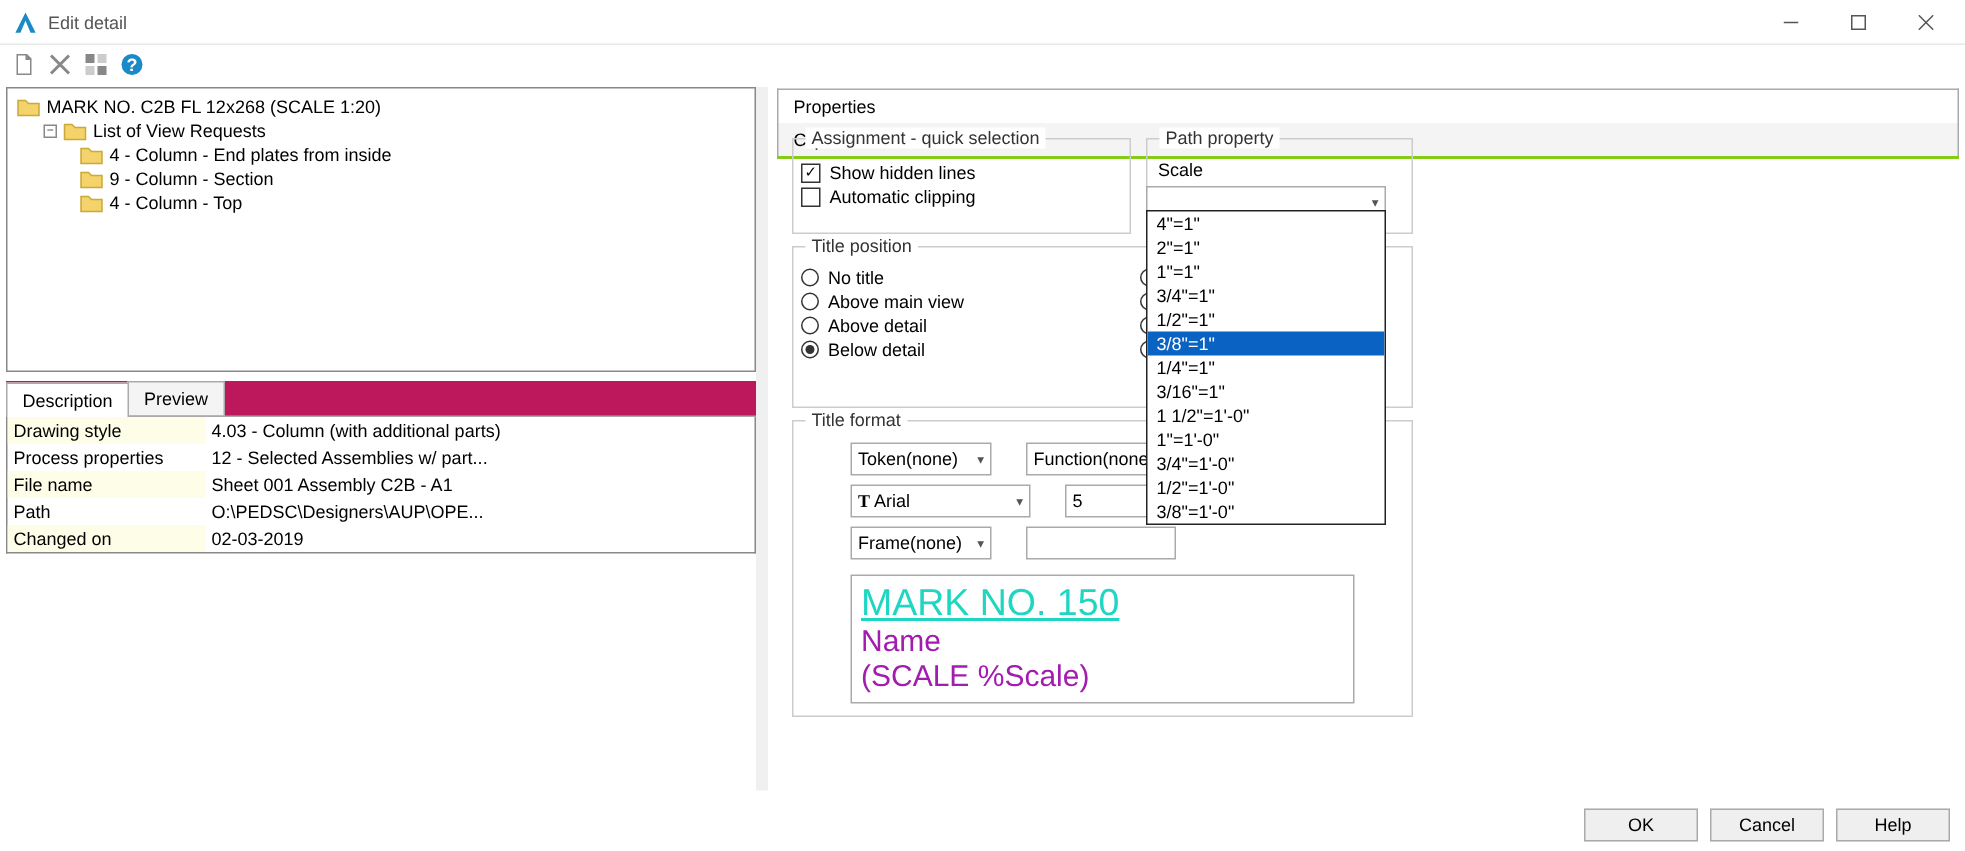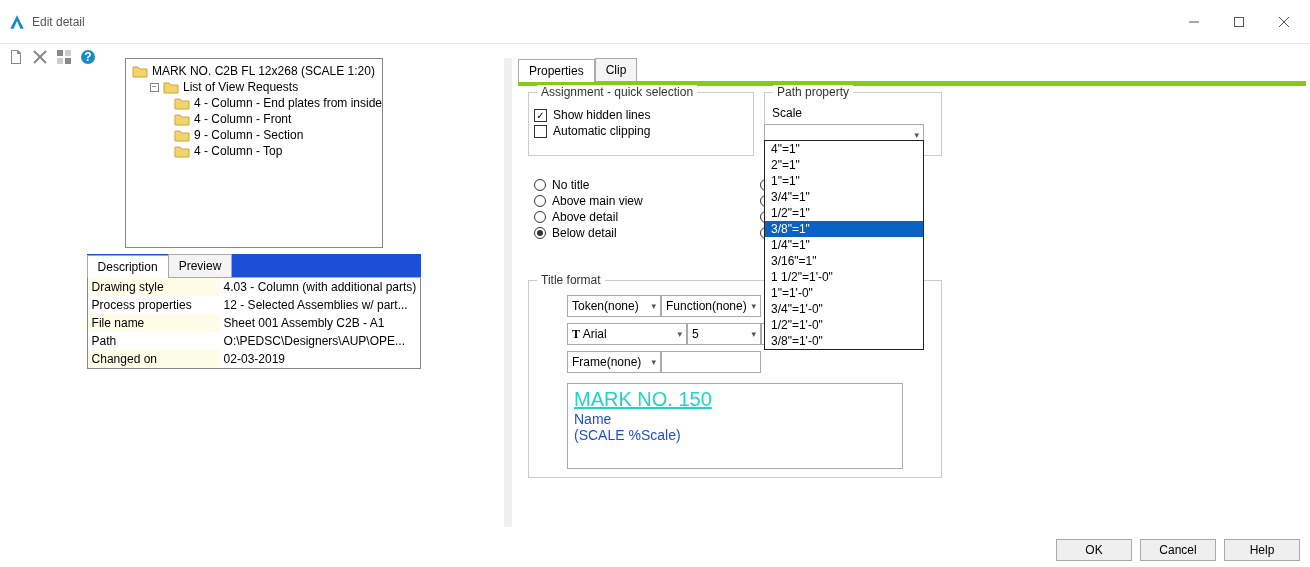--- a/index.html
+++ b/index.html
@@ -1,72 +1,72 @@
 <!DOCTYPE html>
 <html><head>
 <meta charset="utf-8">
 <style>
 * { box-sizing: border-box; font-family: "Segoe UI", Tahoma, sans-serif; font-size: 12px; }
 body { margin: 0; background: #fff; width: 1310px; height: 567px; position: relative; overflow: hidden; }
 
-.titlebar { display: flex; align-items: center; height: 44px; padding: 0 4px; border-bottom: 1px solid #e8e8e8; background: #fff; }
+.titlebar { display: flex; align-items: center; height: 30px; padding: 0 4px; border-bottom: 1px solid #e8e8e8; background: #fff; }
 .titlebar .logo { width: 18px; height: 18px; margin: 0 6px 0 4px; }
 .titlebar .title { flex: 1; color: #555; font-size: 12px; }
 .winbtn { width: 45px; height: 28px; display: flex; align-items: center; justify-content: center; color: #555; }
 
 .toolbar { display: flex; align-items: center; gap: 8px; padding: 4px 8px; height: 28px; }
 .toolbar svg { width: 16px; height: 16px; }
 
 .body { display: flex; position: absolute; top: 58px; bottom: 40px; left: 4px; right: 4px; }
 
-.leftpane { width: 500px; display: flex; flex-direction: column; gap: 6px; align-items: center; }
+.leftpane { width: 500px; display: flex; flex-direction: column; gap: 6px; }
 .treebox { flex: 0 0 190px; border: 1px solid #888; overflow: auto; padding: 4px 0; }
 .tree-row { display: flex; align-items: center; height: 16px; padding-left: 6px; }
 .tree-indent1 { padding-left: 24px; }
 .tree-indent2 { padding-left: 48px; }
 .folder { width: 16px; height: 14px; margin-right: 4px; }
 .tree-exp { width: 9px; height: 9px; border: 1px solid #888; display: inline-flex; align-items: center; justify-content: center; margin-right: 4px; font-size: 8px; color: #444; line-height: 1; }
 
-.tabbar { display: flex; border-bottom: 1px solid #aaa; background: #1d4ed8; }
+.tabbar { display: flex; border-bottom: 1px solid #aaa; background: #be185d; }
 .tab { padding: 4px 10px; border: 1px solid #aaa; border-bottom: none; margin-right: -1px; background: #f4f4f4; }
 .tab.active { background: #fff; position: relative; top: 1px; }
 
 .descpane { flex: 1; border: 1px solid #888; border-top: none; overflow: hidden; }
 .propgrid { width: 100%; border-collapse: collapse; }
 .propgrid td { padding: 2px 4px; height: 17px; }
 .propgrid tr:nth-child(odd) td:first-child { background: #fefee8; }
 .propgrid td:first-child { width: 132px; }
 
 .splitter { width: 8px; background: #f0f0f0; cursor: col-resize; }
 
 .rightpane { flex: 1; position: relative; }
-.rtabs { display: flex; border-bottom: 5px solid #84cc16; margin-left: 6px; }
+.rtabs { display: flex; border-bottom: 2px solid #84cc16; margin-left: 6px; flex-direction: column; }
 .rtab { padding: 4px 10px; border: 1px solid #aaa; border-bottom: none; background: #f4f4f4; }
 .rtab.active { background: #fff; position: relative; top: 1px; }
 
 .groupbox { position: absolute; border: 1px solid #ccc; }
 .groupbox > .legend { position: absolute; top: -8px; left: 8px; background: #fff; padding: 0 4px; color: #333; }
 
 .assign { left: 16px; top: 34px; width: 226px; height: 64px; }
 .viewprop { left: 252px; top: 34px; width: 178px; height: 64px; }
 .titlepos { left: 16px; top: 106px; width: 414px; height: 108px; }
 .titlefmt { left: 16px; top: 222px; width: 414px; height: 198px; }
 
 .chk, .rdo { display: flex; align-items: center; gap: 6px; margin: 2px 0; }
 .chkbox { width: 13px; height: 13px; border: 1px solid #333; display: inline-flex; align-items: center; justify-content: center; font-size: 10px; color: #000; }
 .rdobox { width: 12px; height: 12px; border: 1px solid #333; border-radius: 50%; display: inline-flex; align-items: center; justify-content: center; }
 .rdobox .dot { width: 6px; height: 6px; background: #333; border-radius: 50%; }
 
 .dd { border: 1px solid #aaa; height: 22px; display: flex; align-items: center; padding: 0 4px; background: #fff; justify-content: space-between; }
 .dd .arrow { font-size: 9px; color: #555; }
 
-.titlefmt .row { display: flex; gap: 0; padding: 0 38px 6px 38px; }
+.titlefmt .row { display: flex; gap: 23px; padding: 0 38px 6px 38px; }
 .preview { margin: 4px 38px; border: 1px solid #aaa; height: 86px; padding: 4px 6px; }
-.preview .mark { color: #1fd6c3; font-size: 20px; text-decoration: underline; }
-.preview .line { color: #1d4ed8; font-size: 14px; }
+.preview .mark { color: #1fd6c3; font-size: 25px; text-decoration: underline; }
+.preview .line { color: #a21caf; font-size: 20px; }
 
 .scale-dd { position: absolute; left: 252px; top: 82px; width: 160px; border: 1px solid #222; background: #fff; max-height: 238px; overflow-y: scroll; z-index: 10; }
 .scale-dd div { padding: 1px 6px; }
 .scale-dd .sel { background: #0a63c2; color: #fff; }
 
 .footer { position: absolute; bottom: 6px; right: 10px; display: flex; gap: 8px; }
 .footer button { width: 76px; height: 22px; border: 1px solid #aaa; background: #efefef; }
 
 .scale-combo { position: absolute; left: 252px; top: 66px; width: 160px; }
 .scale-label { position: absolute; left: 260px; top: 48px; }
@@ -147,26 +147,20 @@
           <div class="tree-row tree-indent2">
             <svg class="folder" viewBox="0 0 16 14">
               <path fill="#f4d36a" stroke="#caa93a" d="M1 3h5l2 2h7v8H1z"></path>
             </svg>
             <span>4 - Column - End plates from inside</span>
           </div>
           <div class="tree-row tree-indent2">
             <svg class="folder" viewBox="0 0 16 14">
               <path fill="#f4d36a" stroke="#caa93a" d="M1 3h5l2 2h7v8H1z"></path>
             </svg>
-            <span>4 - Column - Front</span>
-          </div>
-          <div class="tree-row tree-indent2">
-            <svg class="folder" viewBox="0 0 16 14">
-              <path fill="#f4d36a" stroke="#caa93a" d="M1 3h5l2 2h7v8H1z"></path>
-            </svg>
             <span>9 - Column - Section</span>
           </div>
           <div class="tree-row tree-indent2">
             <svg class="folder" viewBox="0 0 16 14">
               <path fill="#f4d36a" stroke="#caa93a" d="M1 3h5l2 2h7v8H1z"></path>
             </svg>
             <span>4 - Column - Top</span>
           </div>
         </div>
     </div>
@@ -229,20 +223,23 @@
 
     <div class="groupbox viewprop">
       <div class="legend">Path property</div>
     </div>
     <span class="scale-label">Scale</span>
     <div class="dd scale-combo">
       <span></span>
         <span class="arrow">▾</span>
     </div>
 
+    <div class="groupbox titlepos">
+      <div class="legend">Title position</div>
+    </div>
     <div class="radiocol c1" id="radios-c1">
         <div class="rdo">
           <span class="rdobox"></span>
           <span>No title</span>
         </div>
         <div class="rdo">
           <span class="rdobox"></span>
           <span>Above main view</span>
         </div>
         <div class="rdo">

